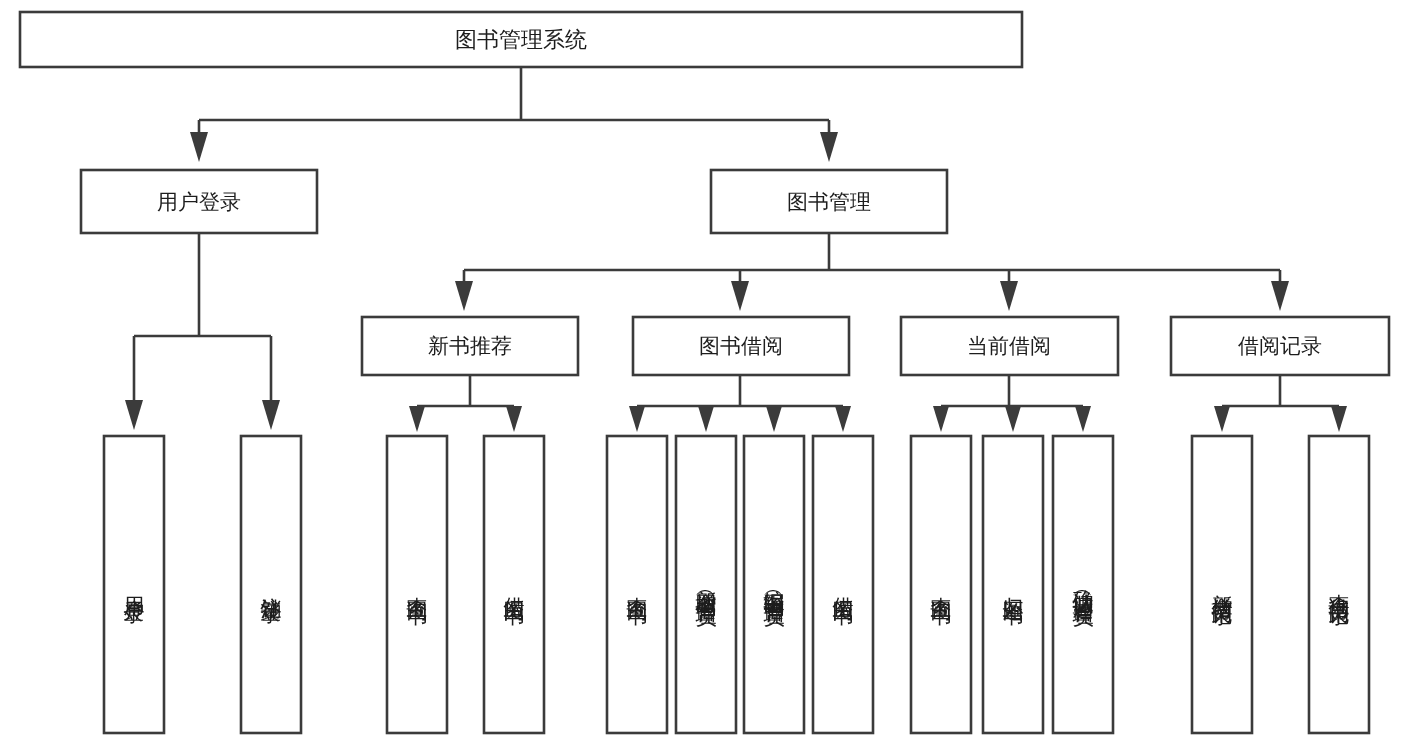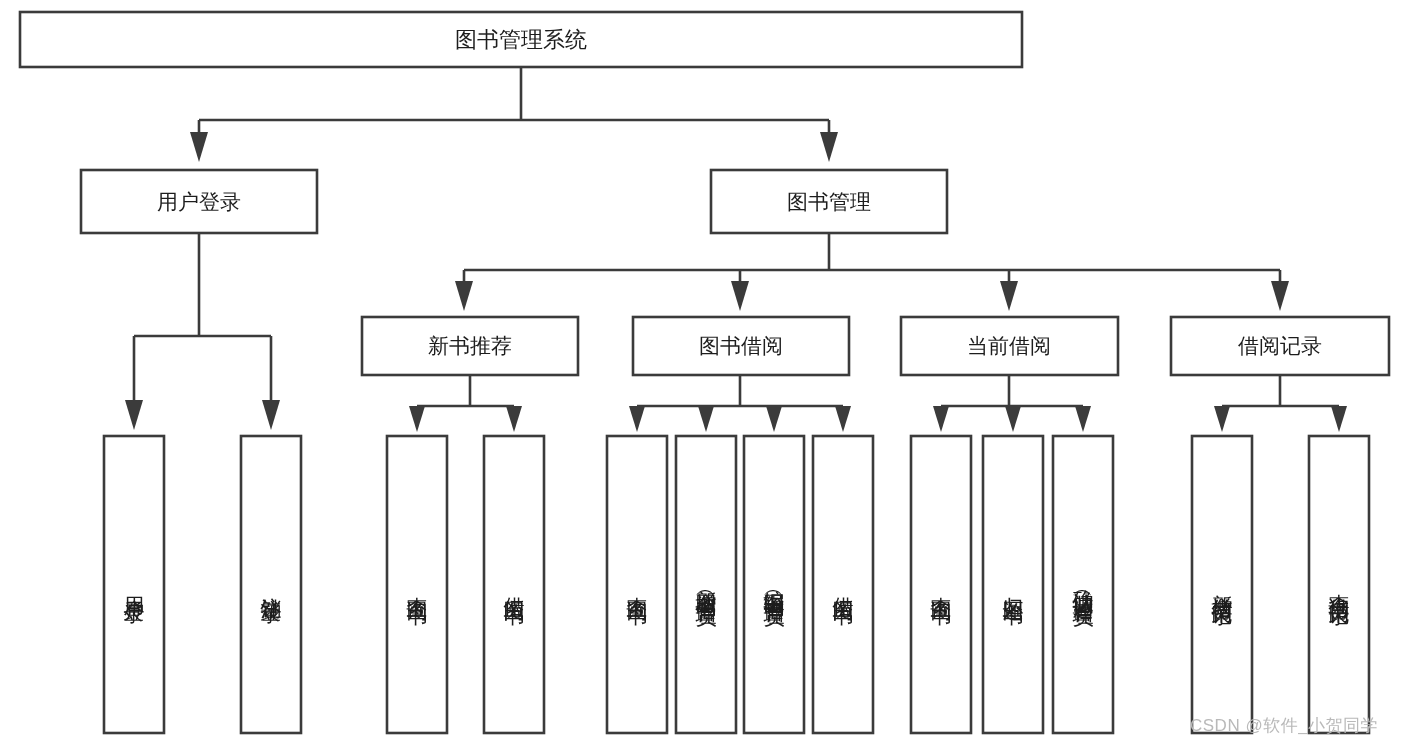--- a/index.html
+++ b/index.html
@@ -230,15 +230,14 @@
   <div class="leaf-label-wrap" style="left:744px; top:436px; width:60px; height:297px;">编辑图书（管理员）</div>
   <div class="leaf-label-wrap" style="left:813px; top:436px; width:60px; height:297px;">借阅图书</div>
 
   <div class="leaf-label-wrap" style="left:911px; top:436px; width:60px; height:297px;">查询图书</div>
   <div class="leaf-label-wrap" style="left:983px; top:436px; width:60px; height:297px;">归还图书</div>
   <div class="leaf-label-wrap" style="left:1053px; top:436px; width:60px; height:297px;">确认归还（管理员）</div>
 
   <div class="leaf-label-wrap" style="left:1192px; top:436px; width:60px; height:297px;">新增借阅记录</div>
   <div class="leaf-label-wrap" style="left:1309px; top:436px; width:60px; height:297px;">查询借阅记录</div>
 
-  <div class="watermark">CSDN @软件_小贺同学</div>
 
 </div>
 
 </body></html>

